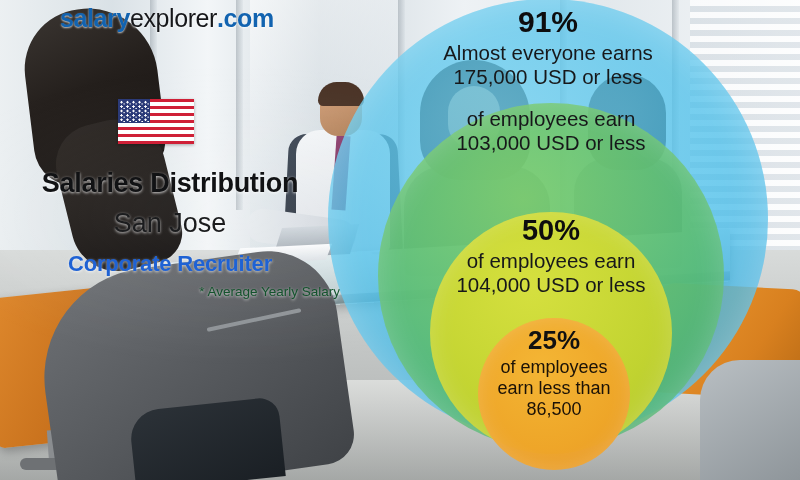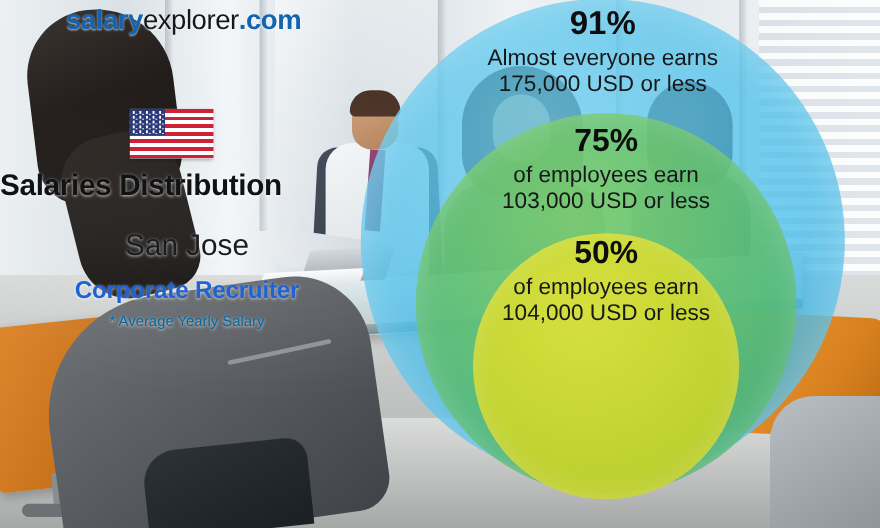--- a/index.html
+++ b/index.html
@@ -248,42 +248,43 @@
   }
   .flag .stars {
     position: absolute; left: 1px; top: 1px; width: 30px; height: 22px;
     background-image:
       radial-gradient(circle at 2.5px 2.2px, #fff 1.05px, transparent 1.2px),
       radial-gradient(circle at 5.5px 4.4px, #fff 1.05px, transparent 1.2px);
     background-size: 6px 4.4px, 6px 4.4px;
   }
 
   .title {
-    position: absolute; left: 0; top: 153px; width: 340px;
+    position: absolute; left: 0; top: 168px; width: 340px;
+    text-align: center;
     font-size: 27px; font-weight: 700; color: #111214;
     letter-spacing: -0.3px;
     text-shadow: 0 1px 3px rgba(255,255,255,.8);
   }
   .subtitle {
     position: absolute; left: 0; top: 208px; width: 340px;
     text-align: center;
     font-size: 27px; font-weight: 400; color: #1b1c1e;
     text-shadow: 0 1px 3px rgba(255,255,255,.8);
   }
   .job {
     position: absolute; left: 0; top: 251px; width: 340px;
     text-align: center;
     font-size: 22px; font-weight: 700; color: #1f62d4;
     letter-spacing: -0.2px;
     text-shadow: 0 1px 3px rgba(255,255,255,.7);
   }
   .note {
     position: absolute; left: 0; top: 284px; width: 340px;
-    text-align: center;
-    font-size: 13.5px; font-weight: 400; color: #0369a1;
+    text-align: right;
+    font-size: 13.5px; font-weight: 400; color: #14532d;
     text-shadow: 0 1px 3px rgba(255,255,255,.8);
   }
 
   
   .circle {
     position: absolute;
     border-radius: 50%;
     display: flex;
     flex-direction: column;
     align-items: center;
@@ -409,29 +410,36 @@
 
   <div class="circle c-blue">
     <div class="pct">91%</div>
     <div class="lines">
       <div class="lin">Almost everyone earns</div>
       <div class="lin">175,000 USD or less</div>
     </div>
   </div>
 
   <div class="circle c-green">
-    <div class="pct">75%</div>
     <div class="lines">
       <div class="lin">of employees earn</div>
       <div class="lin">103,000 USD or less</div>
     </div>
   </div>
 
   <div class="circle c-yellow">
     <div class="pct">50%</div>
     <div class="lines">
       <div class="lin">of employees earn</div>
       <div class="lin">104,000 USD or less</div>
     </div>
   </div>
 
+  <div class="circle c-orange">
+    <div class="pct">25%</div>
+    <div class="lines">
+      <div class="lin">of employees</div>
+      <div class="lin">earn less than</div>
+      <div class="lin">86,500</div>
+    </div>
+  </div>
 
 </div>
 
 </body></html>

